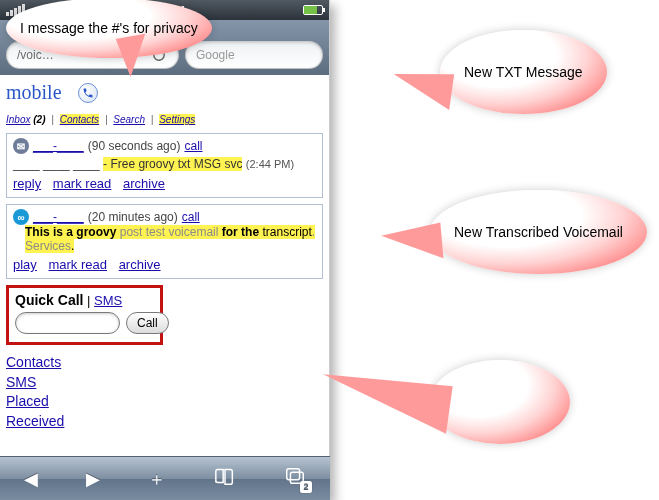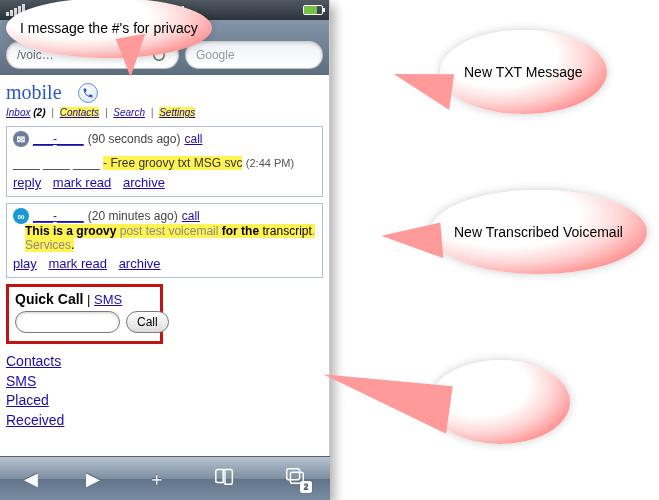--- a/index.html
+++ b/index.html
@@ -68,21 +68,21 @@
   .gsearch { flex:1; color:#999; }
   .reload { width:18px; height:18px; margin-left:auto; color:#6b6b6b; }
   .content {
     padding: 6px 6px 0 6px;
     font-size:13px;
     color:#000;
     height: 398px;
     overflow:hidden;
     position:relative;
   }
-  .mobile-row { display:flex; align-items:center; gap:16px; font-size:20px; margin-bottom:3px;}
+  .mobile-row { display:flex; align-items:center; gap:16px; font-size:20px; margin-bottom:10px;}
   .mobile-word { color:#2a57c8; font-family: Georgia, 'Times New Roman', serif; }
   .phone-icon {
     width:20px; height:20px; border-radius:50%;
     border:1px solid #6a90d9;
     background: radial-gradient(circle at 30% 30%, #fff, #d8e4f5);
     display:flex; align-items:center; justify-content:center;
     font-size:12px; color:#2a57c8;
   }
   .num-redacted { color:#2a57c8; text-decoration:underline; font-size:16px; letter-spacing:1px;}
   .nav-row { font-size:10px; margin:2px 0 8px 0;font-style:italic; }
@@ -97,21 +97,21 @@
   }
   .msg-head { display:flex; align-items:center; gap:4px; flex-wrap:wrap; font-size:12px; }
   .msg-icon {
     width:16px; height:16px; border-radius:50%;
     display:inline-flex; align-items:center; justify-content:center;
     color:#fff; font-size:10px; font-weight:bold;
   }
   .txt-icon { background:#6e7b99; }
   .vm-icon { background:#1899d6; }
   .meta { color:#444; }
-  .msg-body { font-size:12px; color:#333; margin-top:8px; line-height:1.35; }
+  .msg-body { font-size:12px; color:#333; margin-top:2px; line-height:1.35; }
   .msg-time { color:#555; font-size:11px;}
   .msg-actions { margin-top:4px; font-size:13px;}
   .msg-actions .link { margin-right:8px; }
   .trans { font-size:12px;padding-left:12px; }
   .trans .gray { color:#8a8a8a; }
   .quickcall {
     border:3px solid #c21212;
     padding:4px 6px 8px 6px;
     margin-top:2px;
     margin-bottom:8px;

